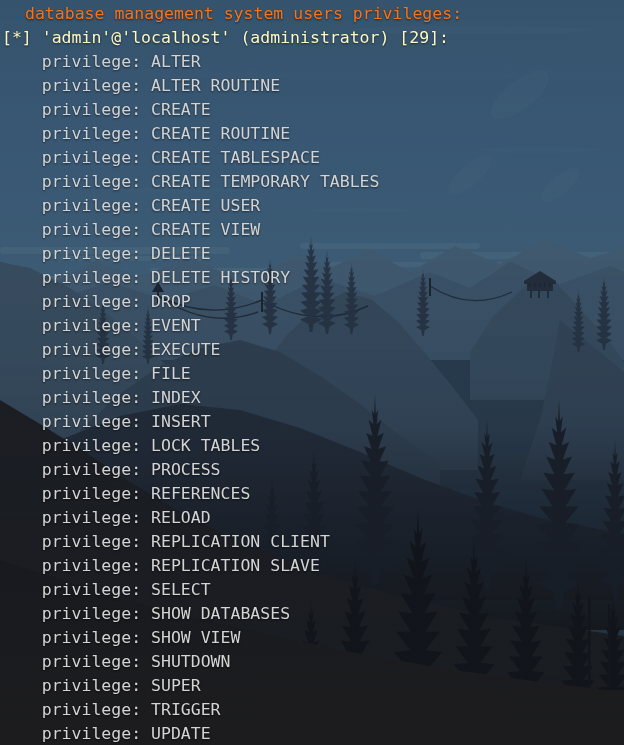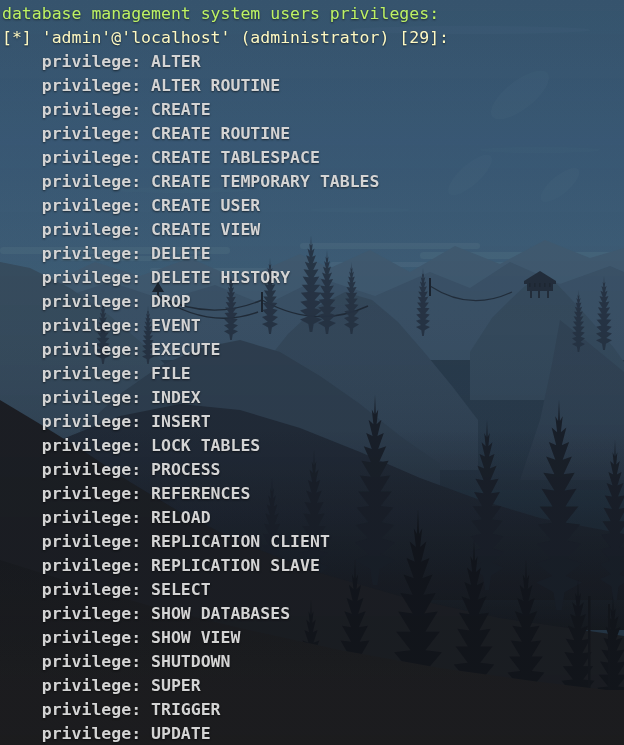--- a/index.html
+++ b/index.html
@@ -57,23 +57,23 @@
     color: #d6d6d6;
     white-space: pre;
     text-shadow: 0 1px 2px rgba(0,0,0,0.55);
     -webkit-font-smoothing: antialiased;
   }
   .term-line {
     display: block;
     height: 24px;
     white-space: pre;
   }
-  .term-line.header { color: #bef264; }
+  .term-line.header { color: #f97316; margin-left: 23px; }
   .term-line.user   { color: #fef9c3; }
-  .term-line.priv   { color: #d4d4d4; font-weight: bold; }
+  .term-line.priv   { color: #d4d4d4; }
 </style>
 </head>
 <body>
 
 <div id="terminal-window">
 
   <svg id="wallpaper" viewBox="0 0 624 745" preserveAspectRatio="none" aria-hidden="true">
     <defs>
       <linearGradient id="skyGrad" x1="0" y1="0" x2="0" y2="1">
         <stop offset="0%" stop-color="#3a5b76"></stop>

